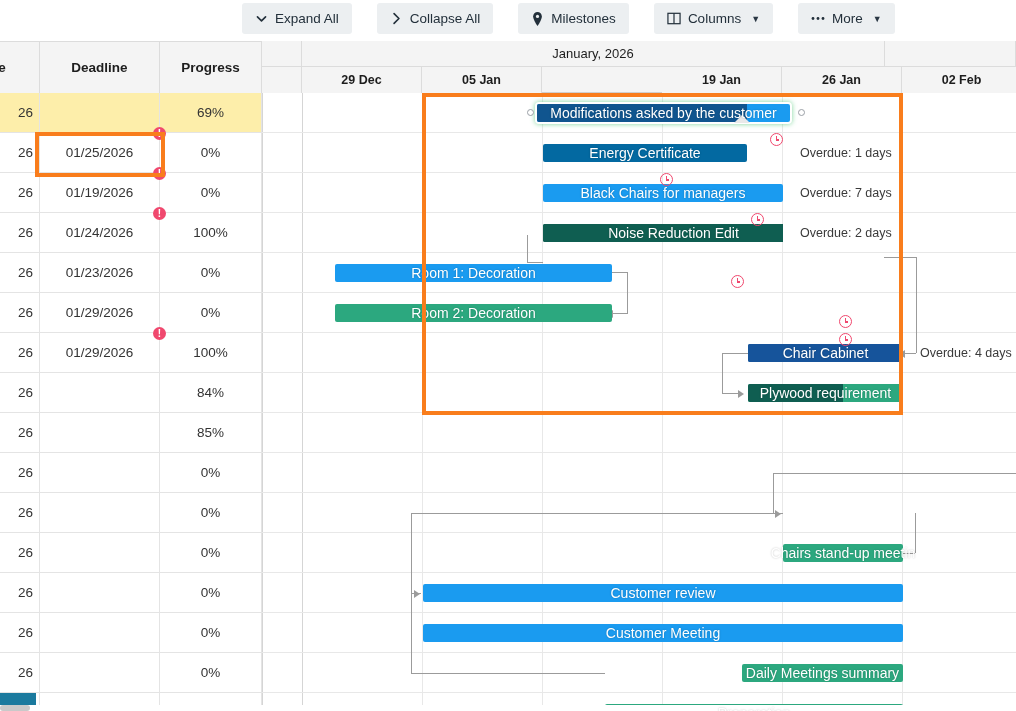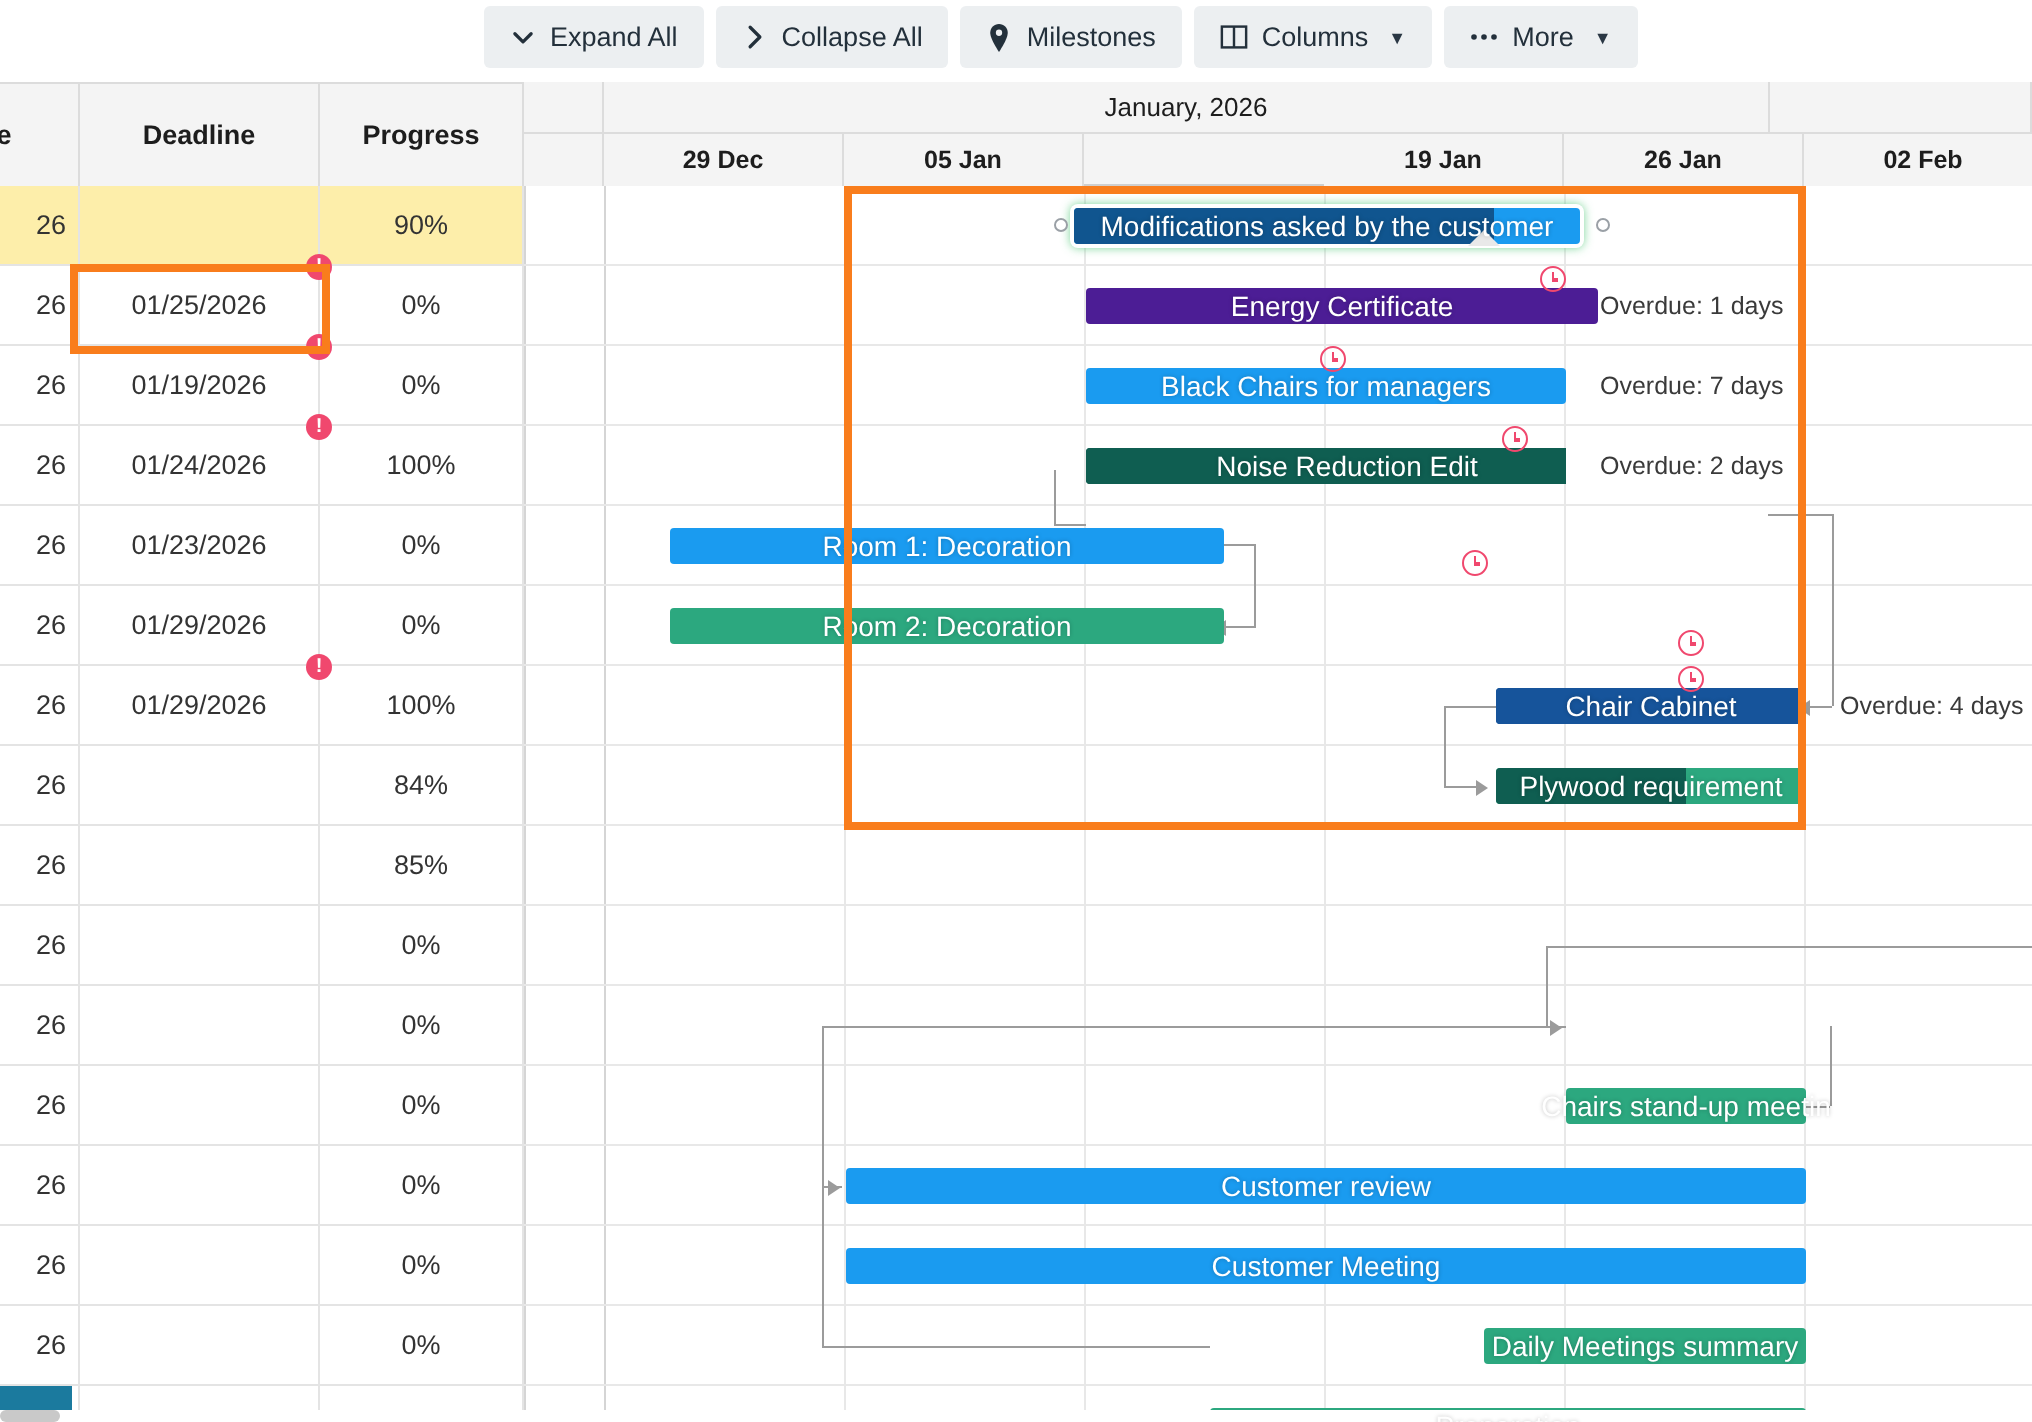--- a/index.html
+++ b/index.html
@@ -9,21 +9,21 @@
     font-family: "Liberation Sans", sans-serif;
     overflow: hidden;
   }
   #app { position: relative; width: 1016px; height: 711px; }
 
   
   .toolbar {
     position: absolute; left: 0; top: 0;
     width: 1016px; height: 37px;
     background: #ffffff;
-    display: flex; align-items: center; gap: 6px;
+    display: flex; align-items: center; gap: 25px;
     padding-left: 242px;
   }
   .tb-btn {
     height: 31px;
     background: #eceff1;
     border: none; border-radius: 3px;
     display: flex; align-items: center; gap: 7px;
     padding: 0 13px;
     font-size: 13.5px; color: #23303b;
     font-family: "Liberation Sans", sans-serif;
@@ -257,21 +257,21 @@
       <div class="tl-day" style="left: 520px; width: 120px;">26 Jan</div>
       <div class="tl-day" style="left: 640px; width: 120px;">02 Feb</div>
     </div>
 
   <div class="grid-body" id="grid-body">
       <div class="g-row hl" style="top: 0px;">
         <div class="g-cell c-name">26</div>
         <div class="g-cell c-deadline">
           <span></span>
         </div>
-        <div class="g-cell c-progress">90%</div>
+        <div class="g-cell c-progress">69%</div>
       </div>
       <div class="g-row" style="top: 40px;">
         <div class="g-cell c-name">26</div>
         <div class="g-cell c-deadline">
           <span>01/25/2026</span>
           <div class="warn" style="right: -7px; top: -6px;">!</div>
         </div>
         <div class="g-cell c-progress">0%</div>
       </div>
       <div class="g-row" style="top: 80px;">
@@ -425,21 +425,21 @@
       <div class="conn h" style="left: 149px; top: 500px; width: 10px;"></div>
       <div class="arrow right" style="left: 152px; top: 496.5px;"></div>
       <div class="conn h" style="left: 149px; top: 580px; width: 194px;"></div>
       <div class="bar selected" style="left: 275px; top: 11px; width: 253px; background: rgb(26, 155, 240);">
         <div class="fill" style="width: 83%; background: rgb(16, 85, 143);"></div>
         <span class="txt">Modifications asked by the customer</span>
       </div>
       <div style="position: absolute; width: 0px; height: 0px; border-left: 8px solid transparent; border-right: 8px solid transparent; border-bottom: 8px solid rgb(233, 233, 233); left: 472.34px; top: 22px;"></div>
       <div class="milestone-dot" style="left: 265px; top: 16px;"></div>
       <div class="milestone-dot" style="left: 536px; top: 16px;"></div>
-      <div class="bar" style="left: 281px; top: 51px; width: 256px; background: #4c1d95;">
+      <div class="bar" style="left: 281px; top: 51px; width: 204px; background: #0369a1;">
         <span class="txt">Energy Certificate</span>
       </div>
       <div class="clockico" style="left: 508px; top: 40px;"></div>
       <div class="overdue" style="left: 538px; top: 51px;">Overdue: 1 days</div>
       <div class="bar" style="left: 281px; top: 91px; width: 240px; background: rgb(26, 155, 240);">
         <span class="txt">Black Chairs for managers</span>
       </div>
       <div class="clockico" style="left: 398px; top: 80px;"></div>
       <div class="overdue" style="left: 538px; top: 91px;">Overdue: 7 days</div>
       <div class="bar" style="left: 281px; top: 131px; width: 240px; background: rgb(15, 94, 81); padding-left: 21px;">

